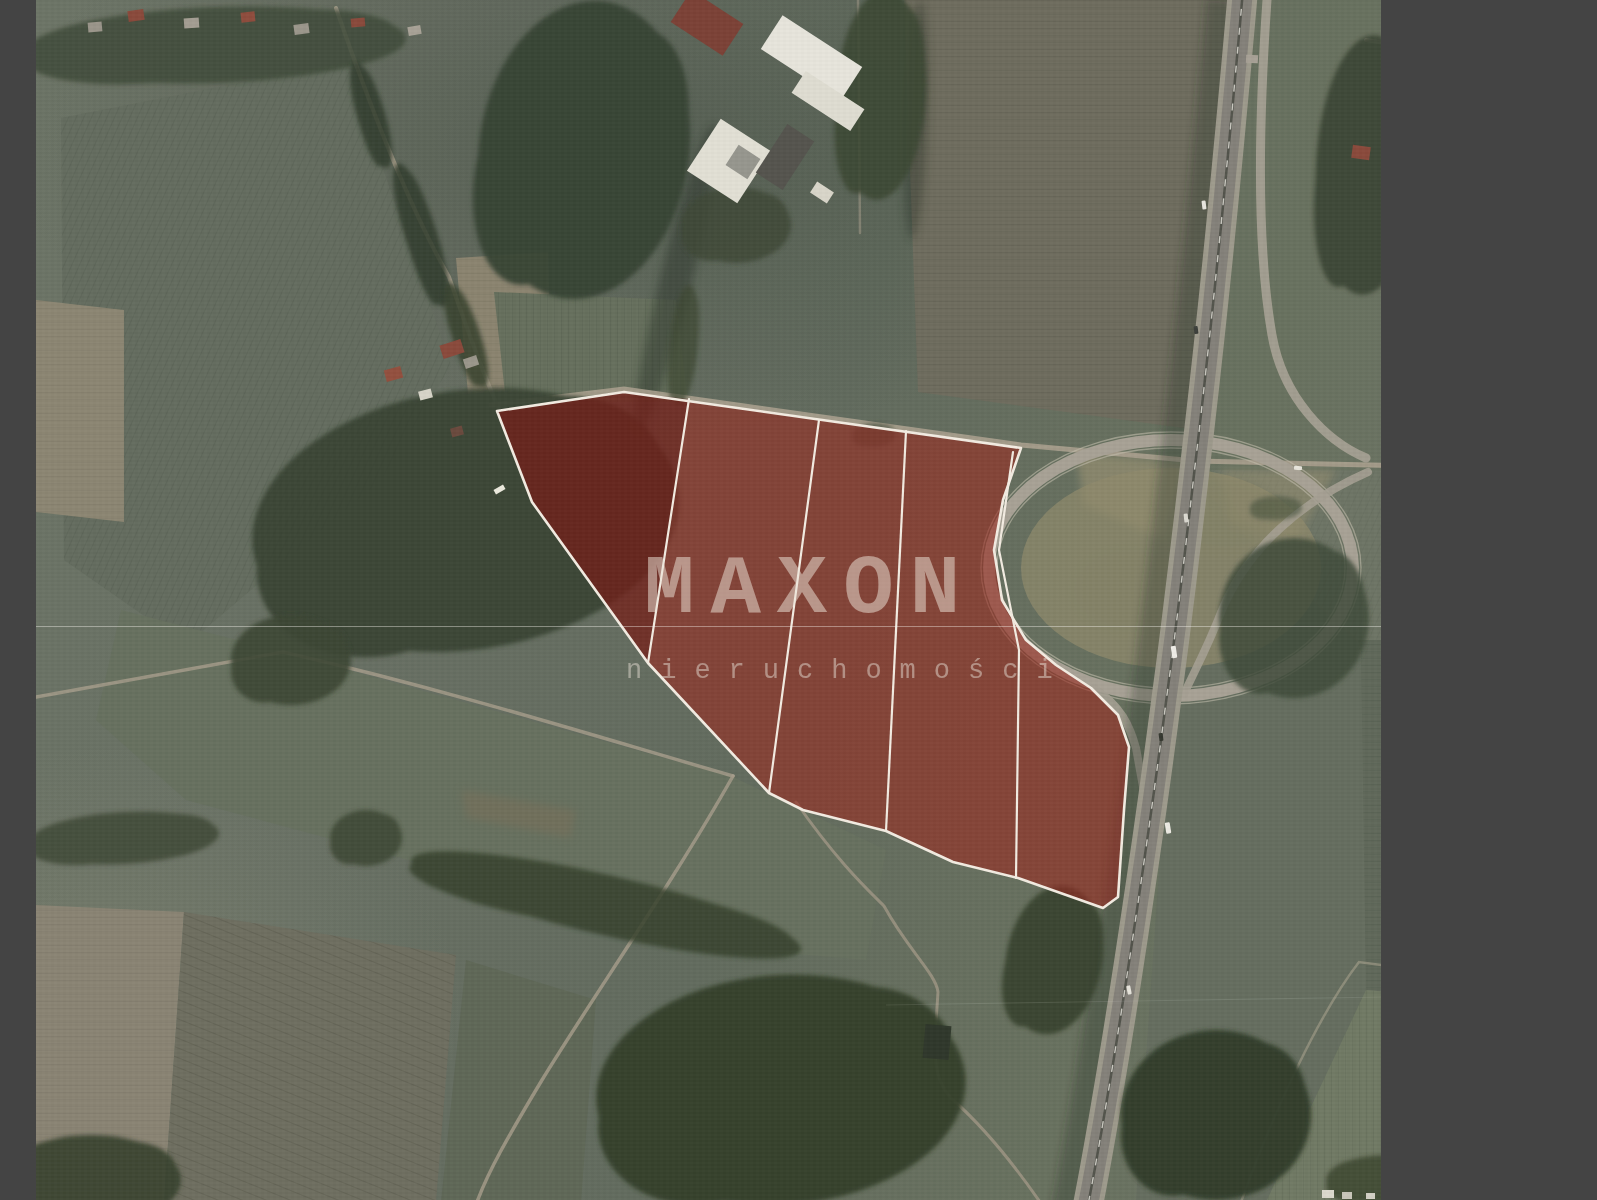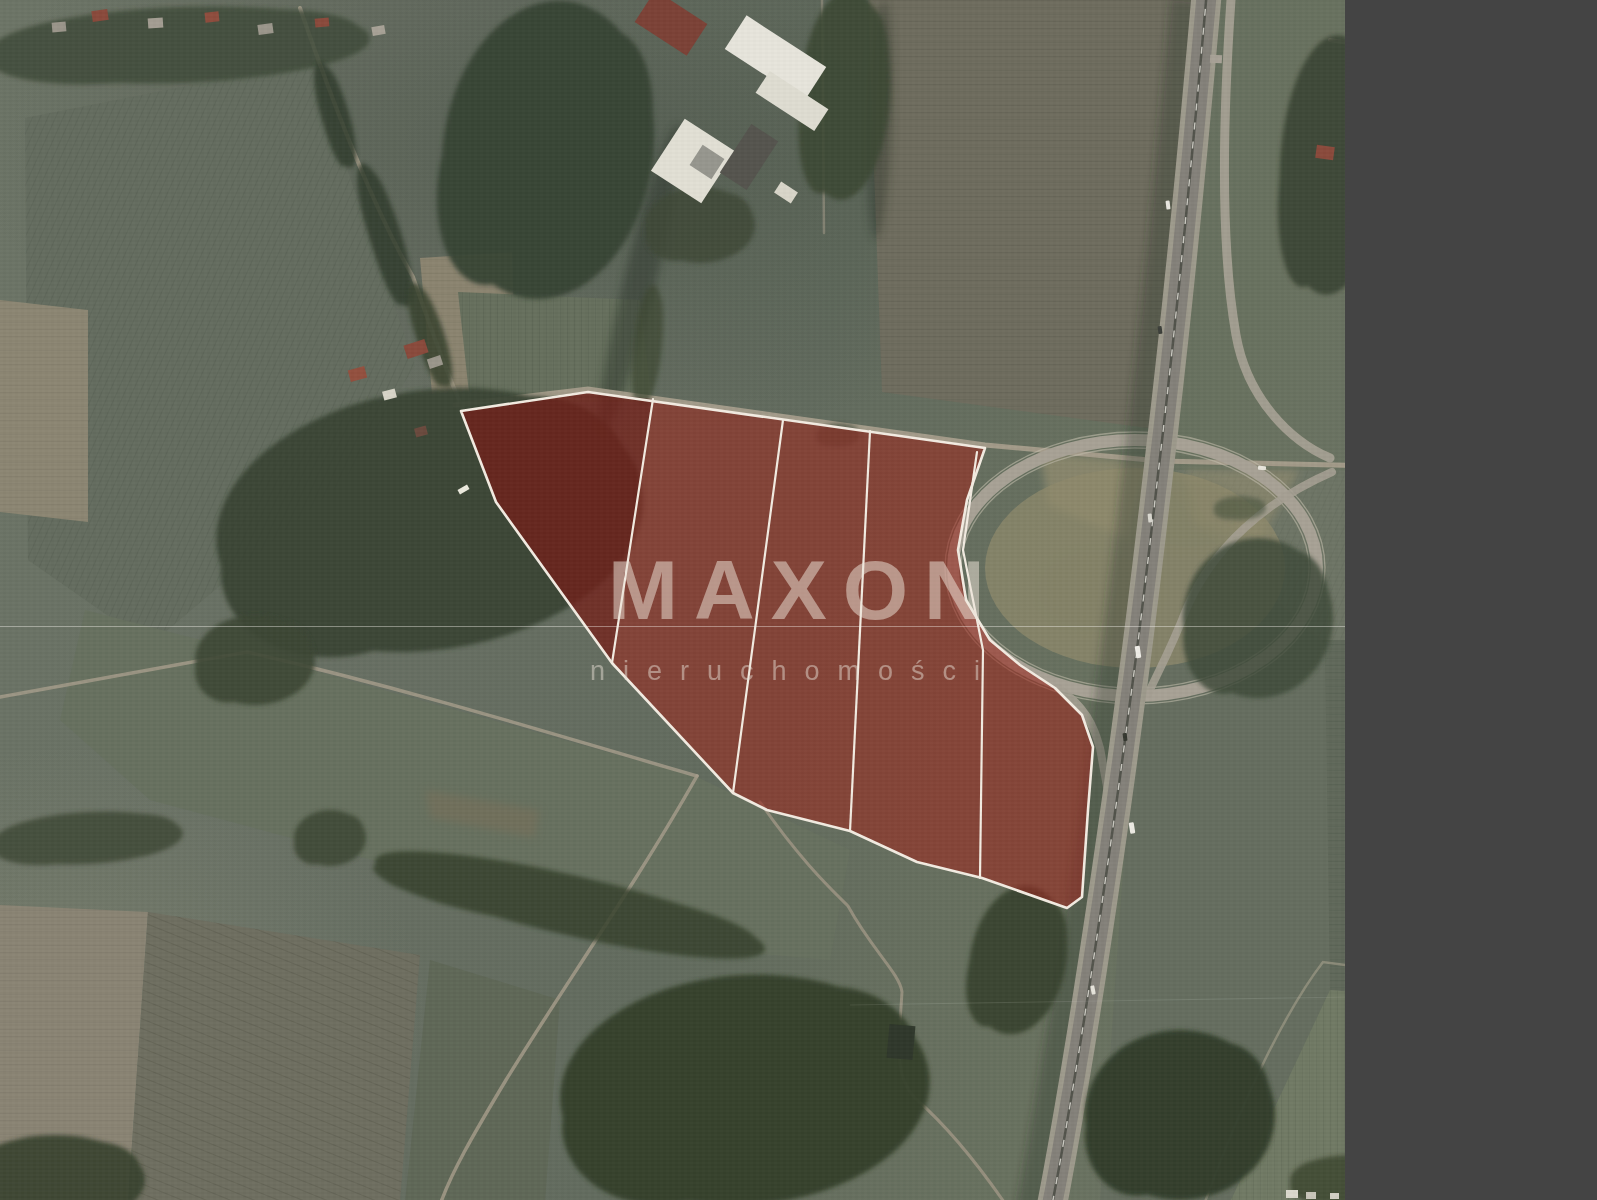--- a/index.html
+++ b/index.html
@@ -1,21 +1,21 @@
 <!DOCTYPE html>
 <html><head>
 <meta charset="utf-8">
 <style>
   html,body{margin:0;padding:0;background:#444;}
   #stage{position:relative;width:1345px;height:1200px;overflow:hidden;
-         font-family:Liberation Sans, sans-serif;
+         font-family:Liberation Mono, monospace;
          background:
            radial-gradient(900px 420px at 44% 12%, rgba(40,48,42,.25), rgba(40,48,42,0) 70%),
            radial-gradient(500px 380px at 6% 84%, rgba(190,185,160,.14), rgba(190,185,160,0) 70%),
-           linear-gradient(105deg,#6d7566 0%,#687063 30%,#626c5e 55%,#69725f 80%,#6d7465 100%);}
+           linear-gradient(105deg,#6d7566 0%,#687063 30%,#626c5e 55%,#69725f 80%,#6d7465 100%); margin-left: 36px;}
   #map-svg{position:absolute;left:0;top:0;}
   .grain{position:absolute;inset:0;pointer-events:none;opacity:.5;
          background:repeating-linear-gradient(0deg,rgba(255,255,255,.022) 0 2px,rgba(0,0,0,.022) 2px 4px),
                     repeating-linear-gradient(90deg,rgba(255,255,255,.015) 0 3px,rgba(0,0,0,.015) 3px 6px);}
   .wm{position:absolute;pointer-events:none;white-space:nowrap;}
   .wm-brand{left:608px;top:548px;font-size:84px;font-weight:700;letter-spacing:16px;
             color:rgba(236,227,215,.52);line-height:1;}
   .wm-sub{left:590px;top:658px;font-size:27px;font-weight:400;letter-spacing:18px;
           color:rgba(228,220,210,.5);line-height:1;}
   .wm-line{left:0;top:626px;width:100%;height:1px;background:rgba(248,246,240,.4);}

